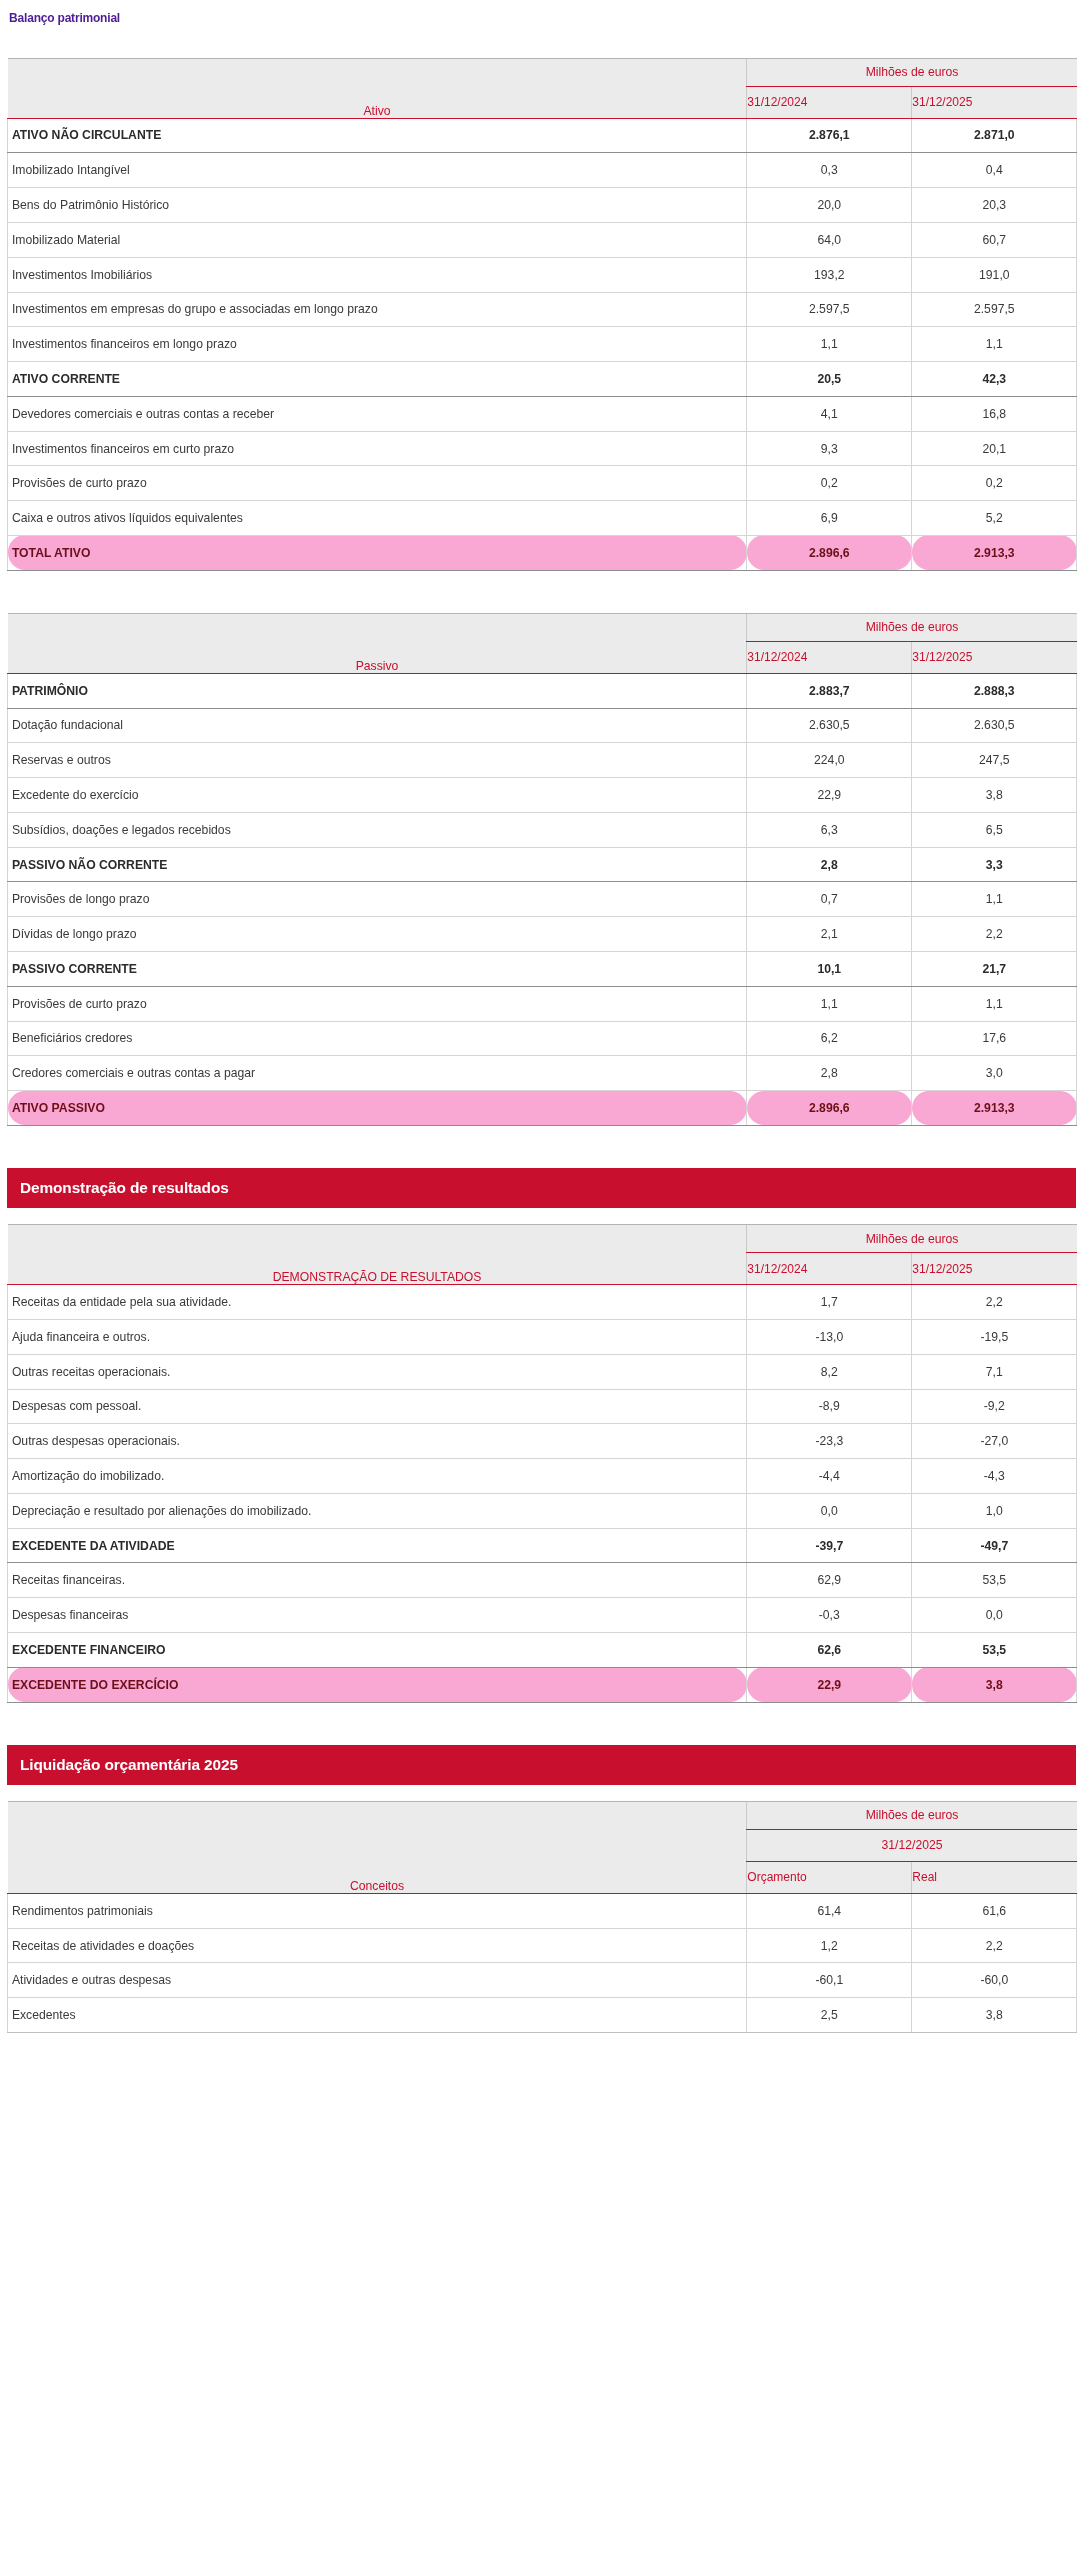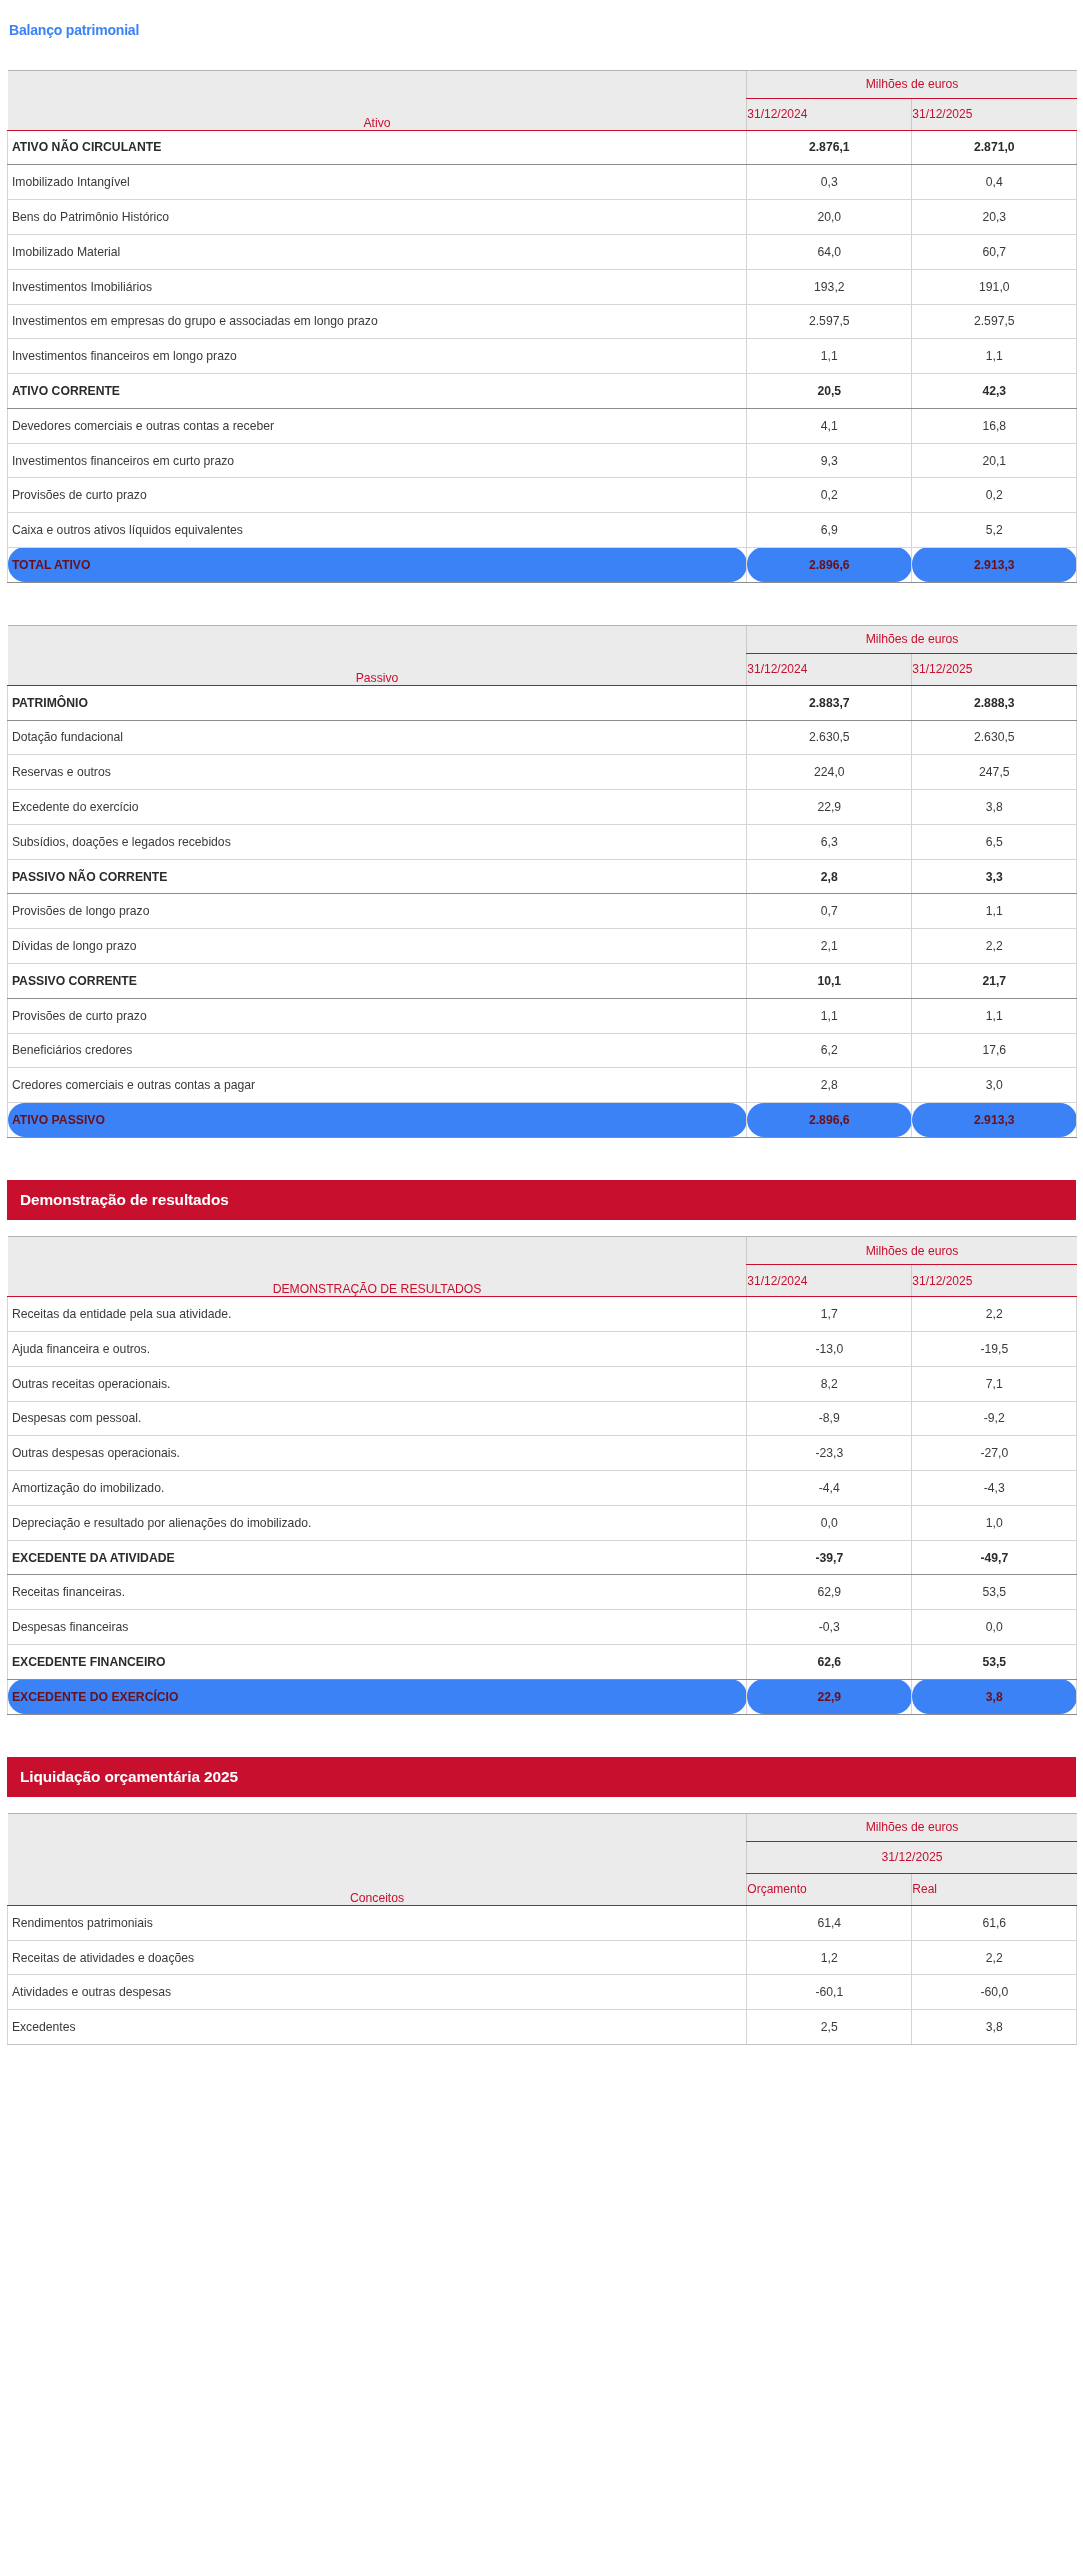--- a/index.html
+++ b/index.html
@@ -15,26 +15,26 @@
     -webkit-font-smoothing: antialiased;
   }
   .page {
     width: 1083px;
     box-sizing: border-box;
     padding: 0 7.3px 0 7.3px;
   }
 
   
   .section-title {
-    color: #3b82f6;
-    font-size: 14px;
+    color: #4c1d95;
+    font-size: 12px;
     font-weight: bold;
     letter-spacing: -0.2px;
     margin: 0 0 0 1.8px;
-    padding: 19px 0 0 0;
+    padding: 7px 0 0 0;
     line-height: 22px;
     height: 23.6px;
   }
 
   
   .section-banner {
     background: #C8102E;
     color: #ffffff;
     font-size: 15.4px;
     font-weight: bold;
@@ -122,21 +122,21 @@
 
   
   tr.sec td {
     font-weight: bold;
     color: #2b2b2b;
     border-top: 1.8px solid #8d8d8d;
     border-bottom: 1.8px solid #8d8d8d;
   }
   
   tr.total td {
-    background: #3b82f6;
+    background: #f9a8d4;
     font-weight: bold;
     color: #6B0F18;
     border-top: 1.8px solid #8d8d8d;
     border-bottom: 1.8px solid #8d8d8d;
     border-radius: 17px;
   }
   
   tr.lastrow td { border-bottom: 0.9px solid #c0c0c0; margin-left: 18px; }
 
   .gap-lg { height: 42px; }

